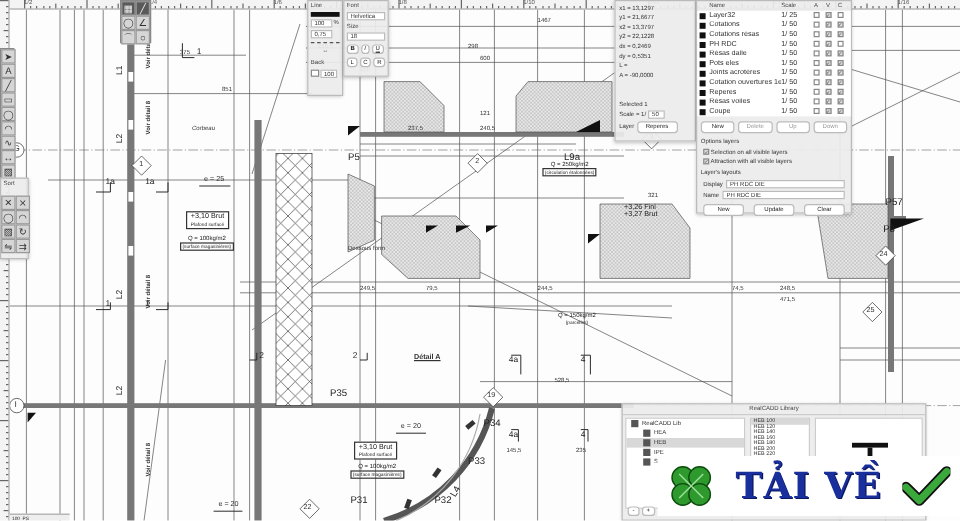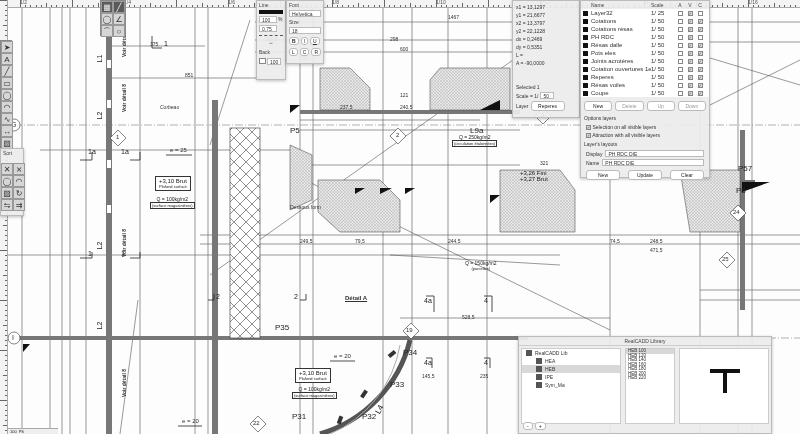--- a/index.html
+++ b/index.html
@@ -803,13 +803,34 @@
       <span class="btn" style="padding:0 3px">-</span>
       <span class="btn" style="padding:0 3px">+</span>
     </div>
   </div>
 
   <div class="abs" style="left:8px;top:428px;width:50px;height:6px;background:#eee;border-top:1px solid #aaa;font-size:4px;display:flex;gap:2px;align-items:center;padding-left:2px">
     <span>100</span>
     <span>PS</span>
   </div>
 
+  <div class="banner">
+    <svg width="40" height="40" viewBox="0 0 40 40">
+      <g fill="#2e9a2e" stroke="#0d4d0d" stroke-width="1.2">
+        <circle cx="13" cy="13" r="9"></circle>
+        <circle cx="27" cy="13" r="9"></circle>
+        <circle cx="13" cy="27" r="9"></circle>
+        <circle cx="27" cy="27" r="9"></circle>
+      </g>
+      <g stroke="#9ee09e" stroke-width="1.2">
+        <line x1="20" y1="20" x2="10" y2="10"></line>
+        <line x1="20" y1="20" x2="30" y2="10"></line>
+        <line x1="20" y1="20" x2="10" y2="30"></line>
+        <line x1="20" y1="20" x2="30" y2="30"></line>
+      </g>
+    </svg>
+    <span class="banner-text">TẢI VỀ</span>
+    <svg width="40" height="34" viewBox="0 0 40 34">
+      <path d="M3 18 L14 29 L37 5" fill="none" stroke="#111" stroke-width="9" stroke-linecap="round" stroke-linejoin="round"></path>
+      <path d="M3 18 L14 29 L37 5" fill="none" stroke="#3aa83a" stroke-width="6" stroke-linecap="round" stroke-linejoin="round"></path>
+    </svg>
+  </div>
 </div>
 
 </body></html>

